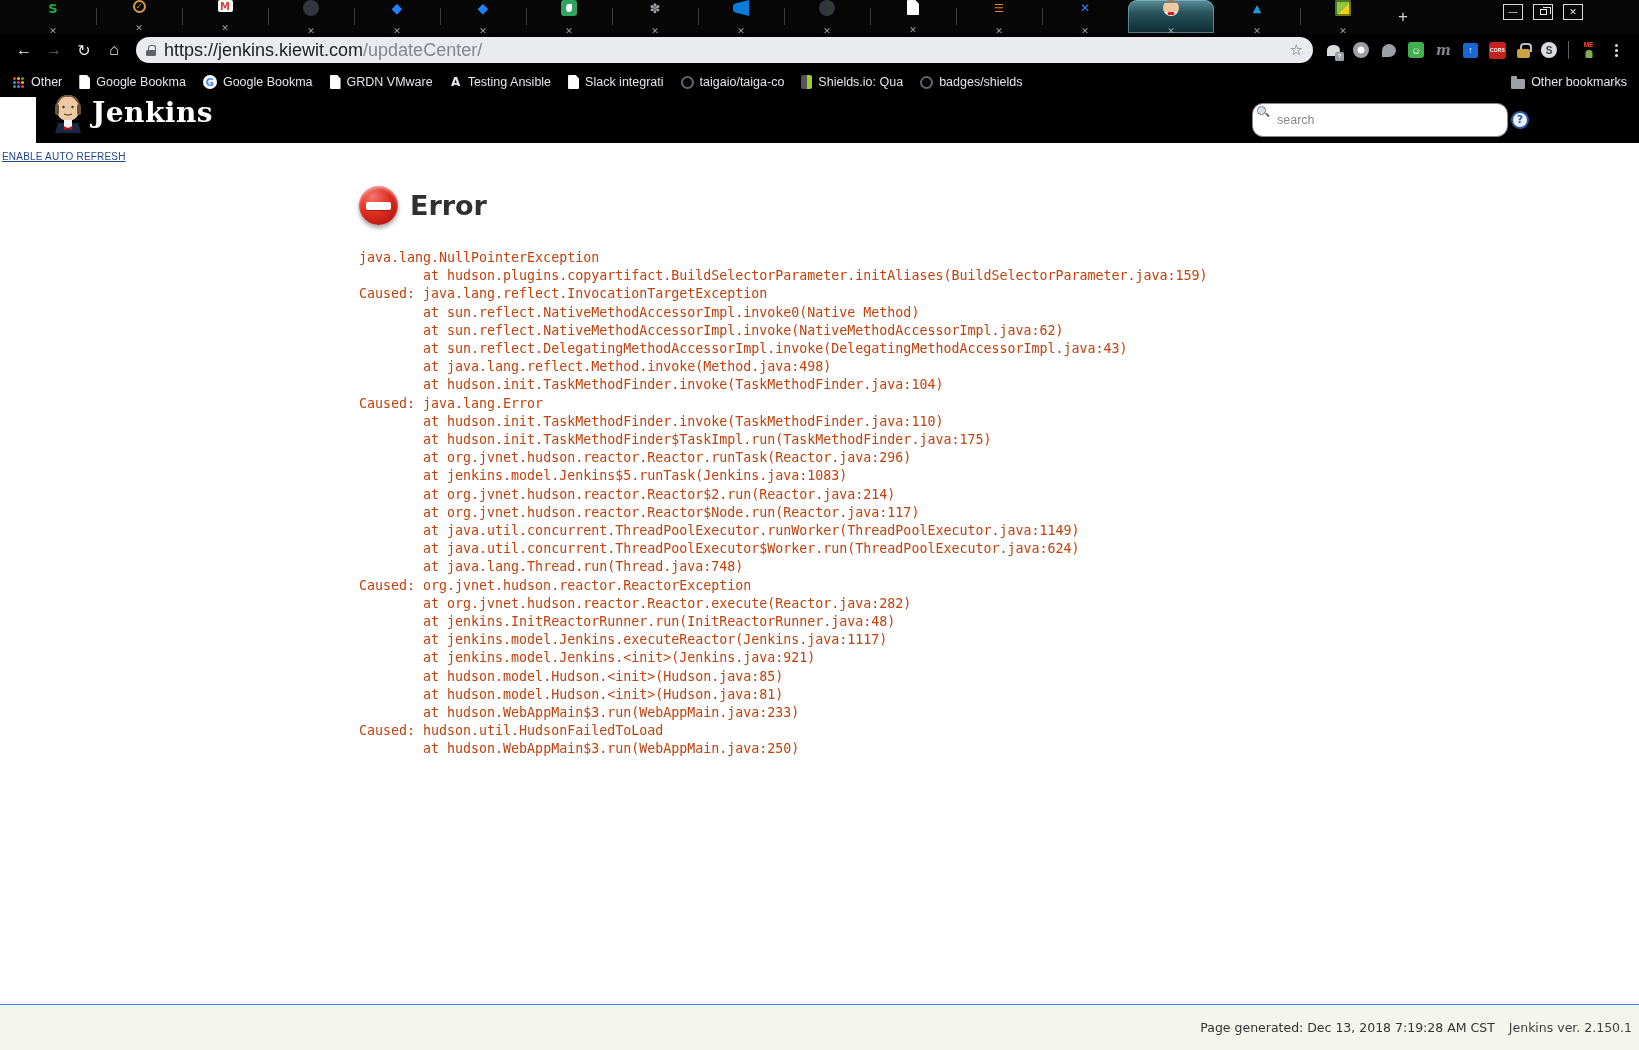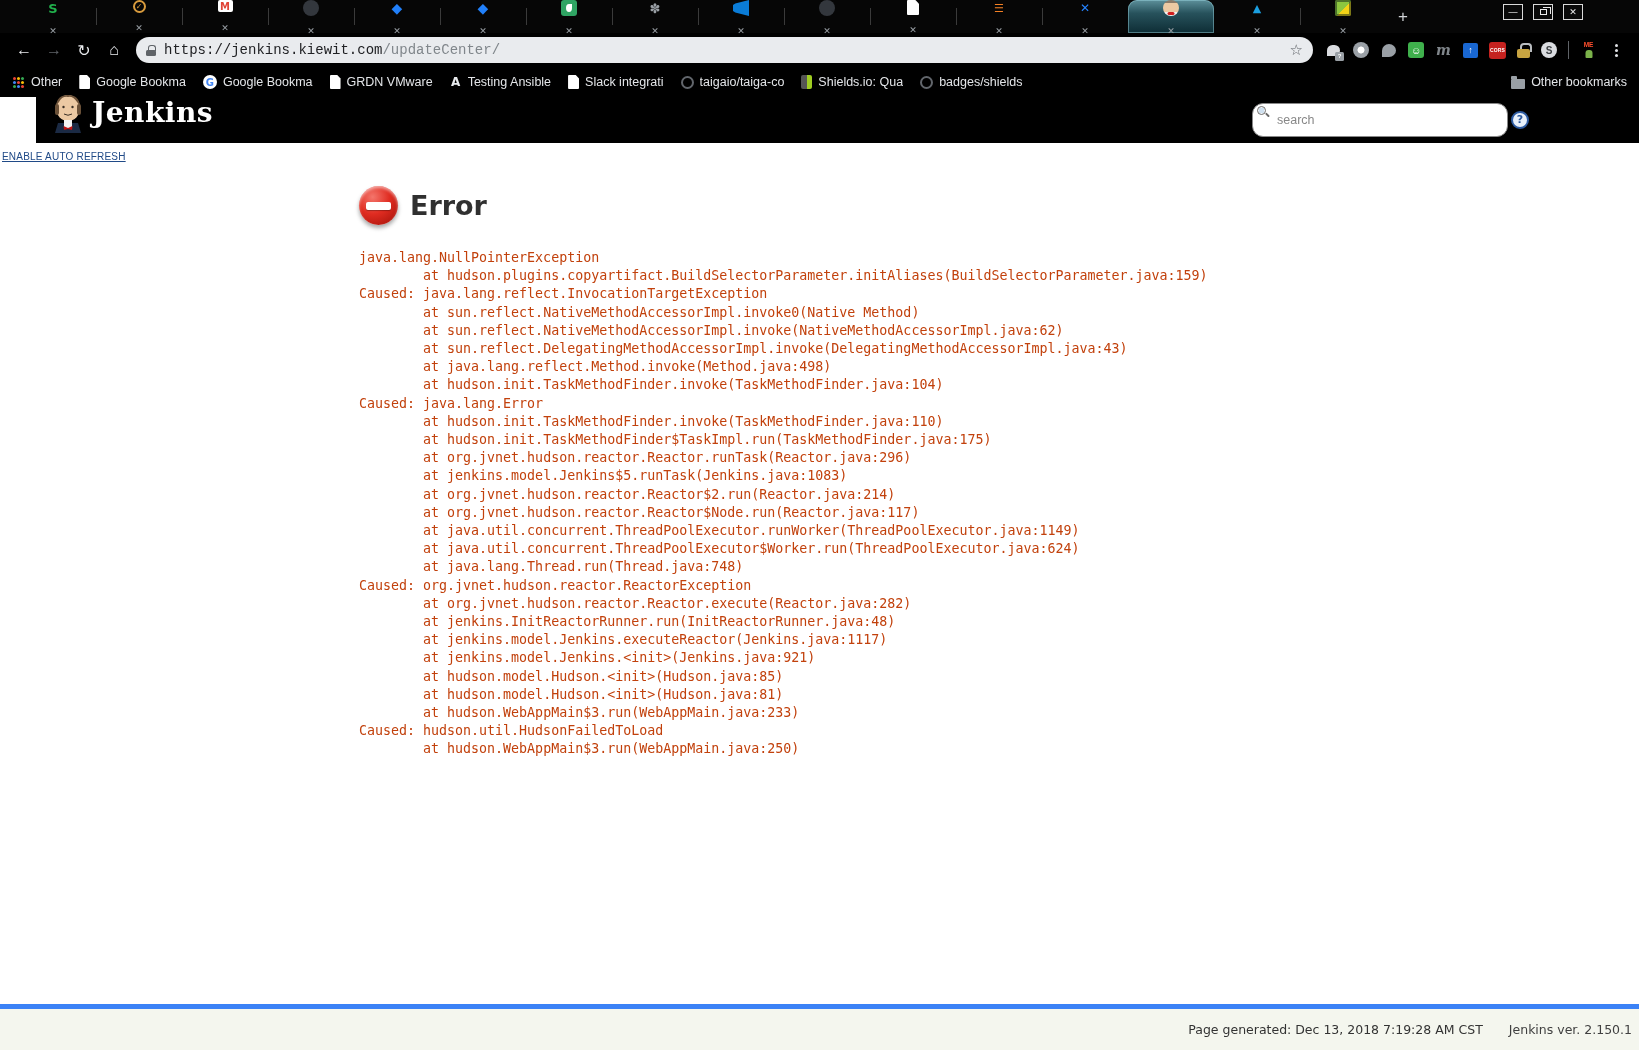--- a/index.html
+++ b/index.html
@@ -23,21 +23,21 @@
   .wb-restore span { width:7px; height:6px; border:1px solid #ececec; display:block; position:relative; }
   .wb-restore span::before { content:""; position:absolute; top:-3px; left:2px; width:7px; height:6px; border:1px solid #ececec; border-bottom:none; border-left:none; }
 
   .toolbar { height:34px; background:#000; display:flex; align-items:center; padding:0 10px; gap:2px; }
   .navbtn { width:28px; height:28px; display:flex; align-items:center; justify-content:center; font-size:16px; color:#e8eaed; cursor:pointer; }
   .navbtn.dim { color:#5f6368; }
   .urlpill { flex:1; height:26px; background:#e9ebee; border-radius:13px; margin:0 6px; display:flex; align-items:center; padding:0 10px; gap:8px; }
   .mini-lock { position:relative; width:10px; height:11px; flex:none; }
   .mini-lock::before { content:""; position:absolute; top:0; left:2px; width:6px; height:5px; border:1.6px solid #5f6368; border-bottom:none; border-radius:3px 3px 0 0; }
   .mini-lock::after { content:""; position:absolute; bottom:0; left:0; width:10px; height:6px; background:#5f6368; border-radius:1.5px; }
-  .urltext { flex:1; font-size:14px; color:#202124; white-space:nowrap; overflow:hidden;font-family:Liberation Mono, monospace; }
+  .urltext { flex:1; font-size:18px; color:#202124; white-space:nowrap; overflow:hidden; }
   .urltext .path { color:#80868b; }
   .star { color:#5f6368; font-size:15px; flex:none; cursor:pointer; }
   .extrow { display:flex; align-items:center; gap:11px; padding:0 4px; }
   .ext { width:17px; height:17px; display:flex; align-items:center; justify-content:center; cursor:pointer; position:relative; flex:none; }
 
   .ext-chat-question::before { content:""; width:13px; height:11px; background:#dadce0; border-radius:6px 6px 6px 0; display:block; }
   .ext-chat-question::after { content:"?"; position:absolute; right:-2px; bottom:-2px; width:9px; height:9px; background:#9aa0a6; color:#fff; font:700 6px/9px "Liberation Sans",sans-serif; text-align:center; border-radius:1.5px; }
   .ext-gray-circle { background:radial-gradient(circle,#fff 0 28%,#9aa0a6 34% 100%); border-radius:50%; width:16px; height:16px; }
   .ext-gray-bubble::before { content:""; width:14px; height:13px; background:#9aa0a6; border-radius:50% 50% 50% 0; display:block; }
   .ext-bitmoji { background:#3fb04c; border-radius:3px; width:16px; height:16px; color:#fff; font-size:10px; }
@@ -112,22 +112,22 @@
 
   .content { margin:26px 0 0 359px; }
   .err-head { display:flex; align-items:center; gap:12px; }
   .stopsign { width:39px; height:39px; border-radius:50%; position:relative; flex:none;
     background:radial-gradient(circle at 35% 28%, #f4756b 0%, #e02c21 45%, #9d0f07 100%);
     box-shadow:0 3px 4px rgba(0,0,0,.35), inset 0 2px 3px rgba(255,255,255,.55); }
   .stopsign::before { content:""; position:absolute; left:7px; top:16px; width:25px; height:8px; background:#fff; border-radius:2px; box-shadow:0 1px 1px rgba(0,0,0,.3); }
   .err-title { font-family:"DejaVu Sans",sans-serif; font-weight:700; font-size:27px; color:#303030; }
   .trace { margin-top:24px; font-family:"DejaVu Sans Mono", monospace; font-size:13.3px; line-height:18.2px; color:#c2410c; tab-size:8; -moz-tab-size:8; white-space:pre; }
 
-  .footer { position:absolute; left:0; right:0; bottom:0; height:46px; background:#f4f6ee; border-top:5px solid #3b82f6;
-    display:flex; align-items:center; justify-content:flex-end; gap:26px; padding-right:7px; font-size:12.5px; color:#333;
+  .footer { position:absolute; left:0; right:0; bottom:0; height:46px; background:#f4f6ee; border-top:1px solid #3b82f6;
+    display:flex; align-items:center; justify-content:flex-end; gap:14px; padding-right:7px; font-size:12.5px; color:#333;
     font-family:"DejaVu Sans",sans-serif; }
   .footer a { color:#404040; cursor:pointer; }
 </style>
 </head>
 <body>
 
 <div class="w">
 
   <div class="tabstrip">
     <div style="display:flex;align-items:flex-end;">

